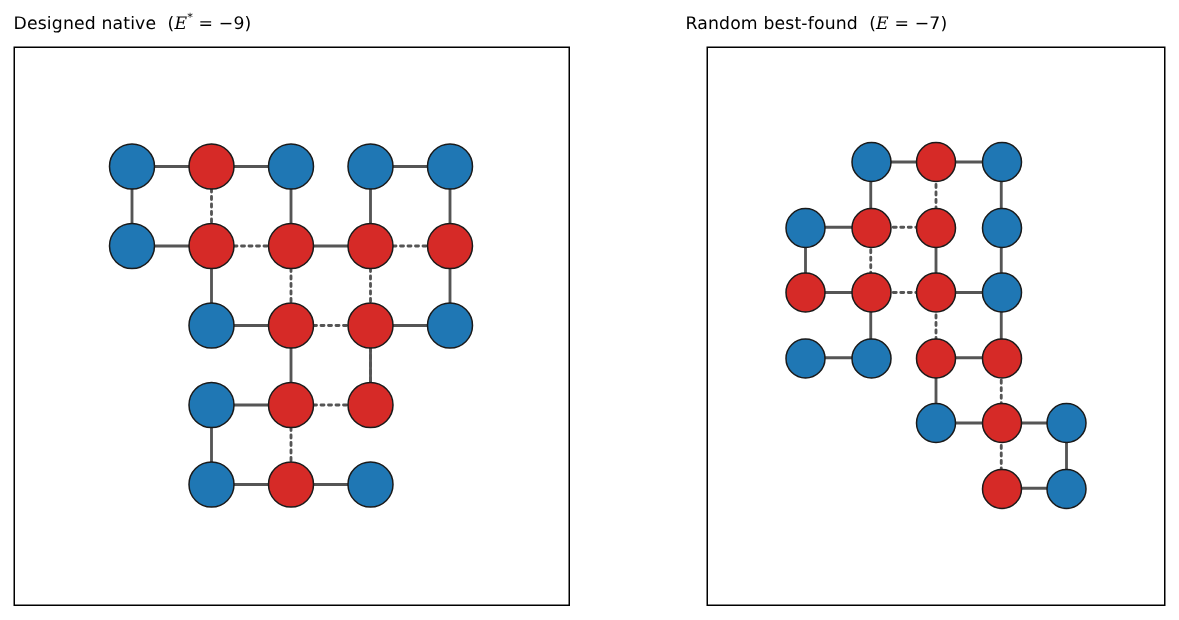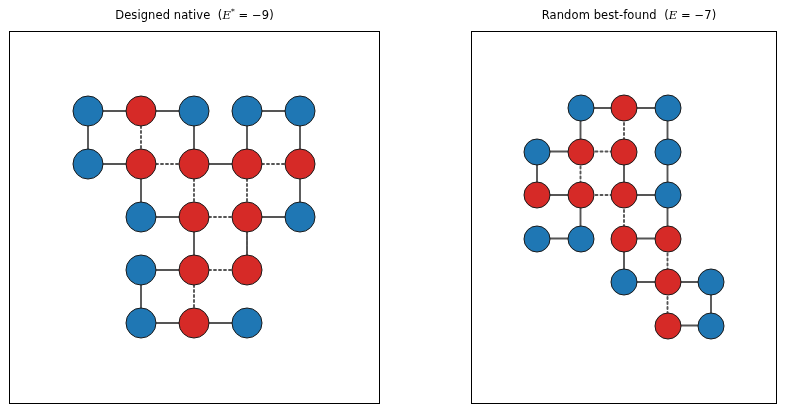--- a/index.html
+++ b/index.html
@@ -1,19 +1,19 @@
 <!DOCTYPE html>
 <html><head>
 <meta charset="utf-8">
 <style>
   html,body{margin:0;padding:0;background:#ffffff;}
   body{width:786px;height:413px;font-family:"DejaVu Sans",sans-serif;overflow:hidden;}
   .figure{position:relative;width:786px;height:413px;background:#ffffff;}
   .axes-frame{position:absolute;box-sizing:border-box;border:1.1px solid #000000;background:#ffffff;}
-  .panel-title{position:absolute;text-align:center;font-size:11.5px;color:#000000;
+  .panel-title{position:absolute;text-align:left;font-size:11.5px;color:#000000;
     white-space:nowrap;line-height:13px;letter-spacing:0.1px;}
   .panel-title i{font-style:italic;font-family:"DejaVu Serif",serif;}
   .panel-title sup{font-size:7.5px;vertical-align:super;line-height:0;}
   .lattice{position:absolute;left:0;top:0;width:100%;height:100%;overflow:visible;}
   .node{position:absolute;border-radius:50%;box-sizing:border-box;
     border:1.15px solid #1a1a1a;transform:translate(-50%,-50%);}
   .node.H{background:#d62a27;}
   .node.P{background:#1f77b4;}
 </style>
 </head>
@@ -67,21 +67,21 @@
       <div class="node H" style="left: 194px; top: 217px; width: 31px; height: 31px; background: rgb(214, 42, 39); border-color: rgb(26, 26, 26);"></div>
       <div class="node H" style="left: 247px; top: 217px; width: 31px; height: 31px; background: rgb(214, 42, 39); border-color: rgb(26, 26, 26);"></div>
       <div class="node P" style="left: 300px; top: 217px; width: 31px; height: 31px; background: rgb(31, 119, 180); border-color: rgb(26, 26, 26);"></div>
       <div class="node P" style="left: 141px; top: 270px; width: 31px; height: 31px; background: rgb(31, 119, 180); border-color: rgb(26, 26, 26);"></div>
       <div class="node H" style="left: 194px; top: 270px; width: 31px; height: 31px; background: rgb(214, 42, 39); border-color: rgb(26, 26, 26);"></div>
       <div class="node H" style="left: 247px; top: 270px; width: 31px; height: 31px; background: rgb(214, 42, 39); border-color: rgb(26, 26, 26);"></div>
       <div class="node P" style="left: 141px; top: 323px; width: 31px; height: 31px; background: rgb(31, 119, 180); border-color: rgb(26, 26, 26);"></div>
       <div class="node H" style="left: 194px; top: 323px; width: 31px; height: 31px; background: rgb(214, 42, 39); border-color: rgb(26, 26, 26);"></div>
       <div class="node P" style="left: 247px; top: 323px; width: 31px; height: 31px; background: rgb(31, 119, 180); border-color: rgb(26, 26, 26);"></div>
       <div class="axes-frame" style="left: 471px; top: 31px; width: 306px; height: 373px; border-color: rgb(0, 0, 0);"></div>
-      <div class="panel-title" style="left: 476px; top: 9px; width: 306px;"><span>Random best-found&nbsp;&nbsp;</span><span>(<i>E</i> = <span>−7</span>)</span></div>
+      <div class="panel-title" style="left: 457px; top: 9px; width: 306px;"><span>Random best-found&nbsp;&nbsp;</span><span>(<i>E</i> = <span>−7</span>)</span></div>
       <svg class="lattice" width="786" height="413" style="position: absolute; left: 0px; top: 0px;">
         <line x1="580.5" y1="108" x2="624" y2="108" stroke="#555555" stroke-width="1.9"></line>
         <line x1="624" y1="108" x2="667.5" y2="108" stroke="#555555" stroke-width="1.9"></line>
         <line x1="580.5" y1="108" x2="580.5" y2="151.5" stroke="#555555" stroke-width="1.9"></line>
         <line x1="667.5" y1="108" x2="667.5" y2="151.5" stroke="#555555" stroke-width="1.9"></line>
         <line x1="537" y1="151.5" x2="580.5" y2="151.5" stroke="#555555" stroke-width="1.9"></line>
         <line x1="537" y1="151.5" x2="537" y2="195" stroke="#555555" stroke-width="1.9"></line>
         <line x1="624" y1="151.5" x2="624" y2="195" stroke="#555555" stroke-width="1.9"></line>
         <line x1="667.5" y1="151.5" x2="667.5" y2="195" stroke="#555555" stroke-width="1.9"></line>
         <line x1="537" y1="195" x2="580.5" y2="195" stroke="#555555" stroke-width="1.9"></line>

